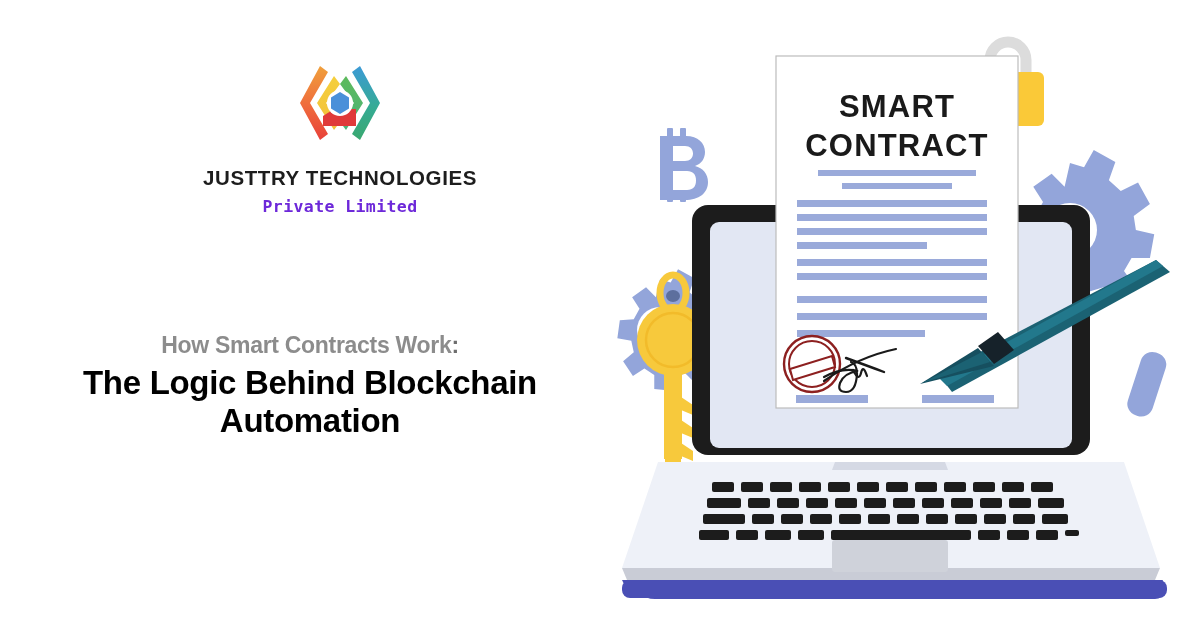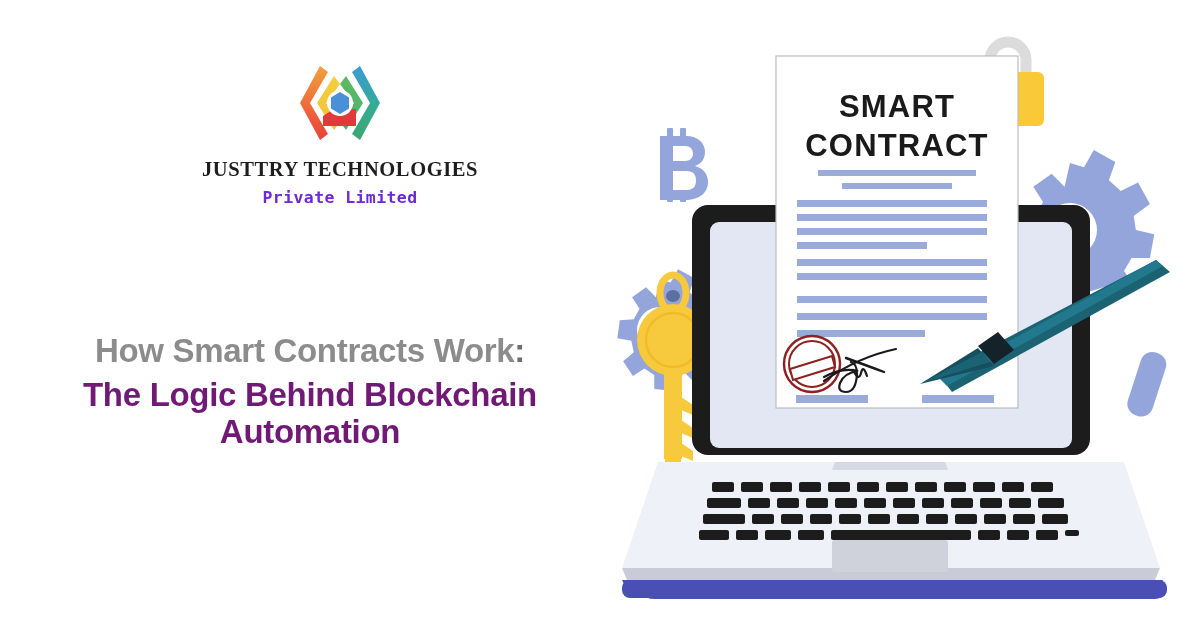--- a/index.html
+++ b/index.html
@@ -21,52 +21,52 @@
     width:620px; height:628px;
   }
 
   
   .logo-block {
     position:absolute; left:180px; top:60px;
     width:320px; text-align:center;
   }
   .logo-mark { width:100px; height:86px; display:block; margin:0 auto; }
   .logo-name {
-    margin-top:12px;
-    font-family:Liberation Serif, serif;
+    margin-top:20px;
+    font-family:Liberation Sans, sans-serif;
     font-size:20.5px; font-weight:700;
     letter-spacing:0.6px; color:#1d1d1d;
     white-space:nowrap;
   }
   .logo-sub {
     margin-top:7px;
     font-family:"DejaVu Sans Mono", monospace;
     font-size:16.5px; font-weight:700;
     letter-spacing:0.4px; color:#6d28d9;
   }
 
   
   .headline {
     position:absolute; left:20px; top:332px;
     width:580px;
     text-align:center;
     line-height:1.14;
   }
   .hl-line1 {
-    font-size:33px; font-weight:700;
+    font-size:23px; font-weight:700;
     letter-spacing:-0.3px;
     color:#8c8c8c;
     white-space:nowrap;
   }
   .hl-colon { color:#6e6e6e; }
   .hl-line2 {
     margin-top:6px;
     font-size:33px; font-weight:700;
     letter-spacing:-0.3px;
-    color:#701a75;
+    color:#000000;
   }
 
   
   .art { position:absolute; left:600px; top:0; width:600px; height:628px; }
   .art svg { display:block; }
 </style>
 </head>
 <body>
 
 <div id="banner">

